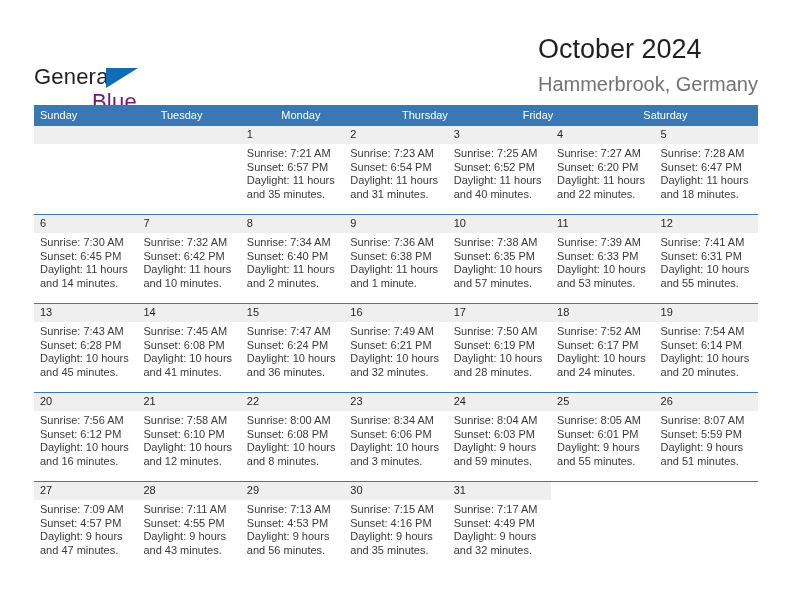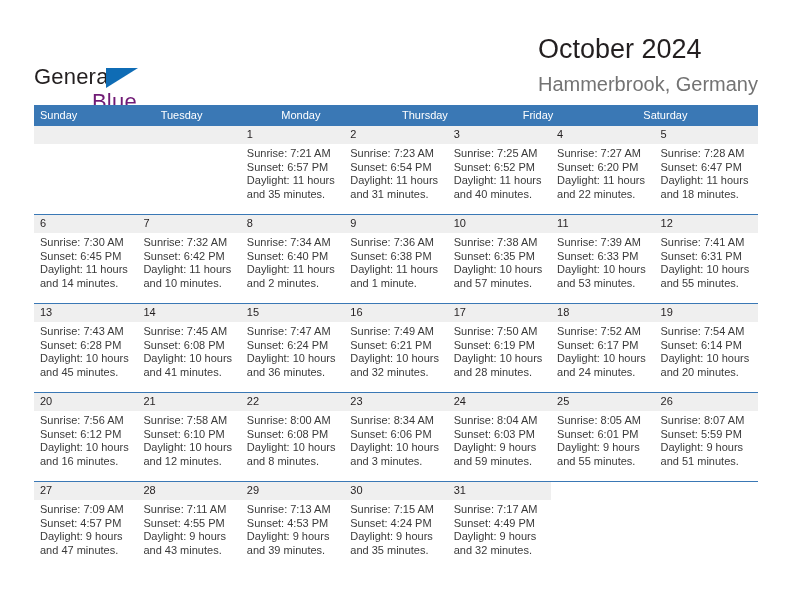--- a/index.html
+++ b/index.html
@@ -466,28 +466,28 @@
               <div class="ln">Daylight: 9 hours</div>
               <div class="ln">and 43 minutes.</div>
             </div>
           </div>
           <div class="day-cell">
             <div class="day-number-band">29</div>
             <div class="day-body">
               <div class="ln">Sunrise: 7:13 AM</div>
               <div class="ln">Sunset: 4:53 PM</div>
               <div class="ln">Daylight: 9 hours</div>
-              <div class="ln">and 39 minutes.</div>
+              <div class="ln">and 56 minutes.</div>
             </div>
           </div>
           <div class="day-cell">
             <div class="day-number-band">30</div>
             <div class="day-body">
               <div class="ln">Sunrise: 7:15 AM</div>
-              <div class="ln">Sunset: 4:24 PM</div>
+              <div class="ln">Sunset: 4:16 PM</div>
               <div class="ln">Daylight: 9 hours</div>
               <div class="ln">and 35 minutes.</div>
             </div>
           </div>
           <div class="day-cell">
             <div class="day-number-band">31</div>
             <div class="day-body">
               <div class="ln">Sunrise: 7:17 AM</div>
               <div class="ln">Sunset: 4:49 PM</div>
               <div class="ln">Daylight: 9 hours</div>

